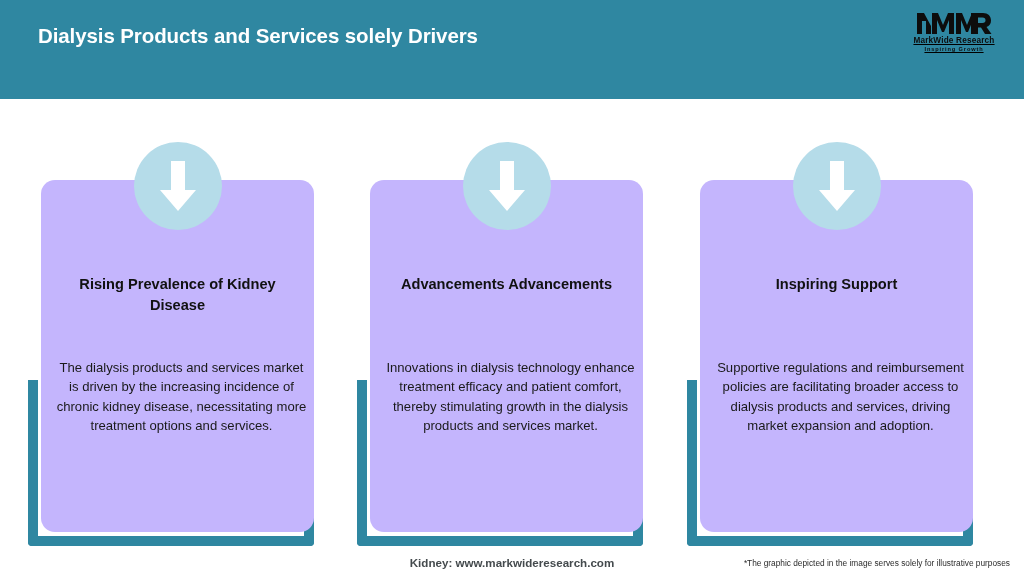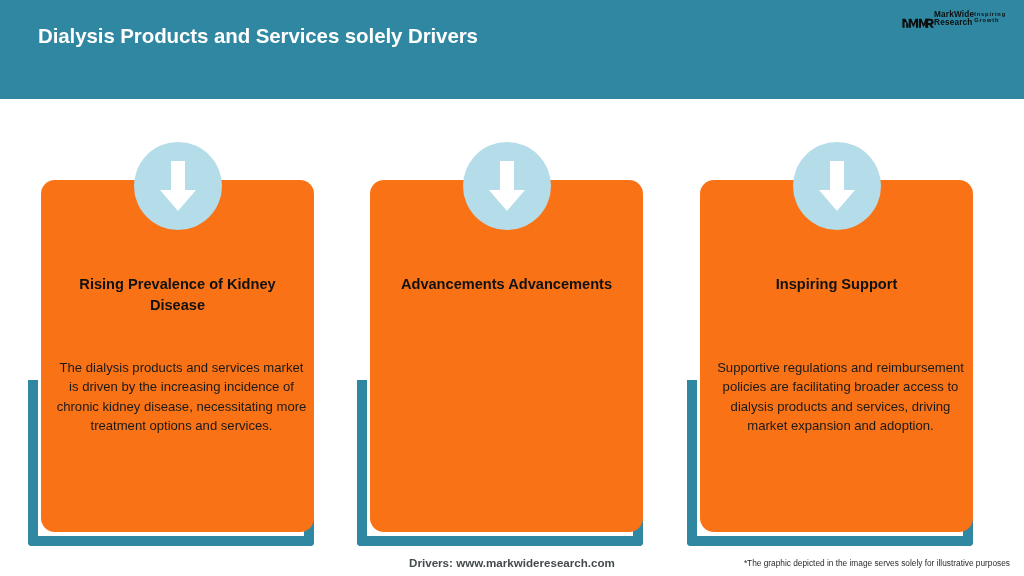--- a/index.html
+++ b/index.html
@@ -36,22 +36,24 @@
   }
 
   
   #logo {
     position: absolute;
     right: 18px;
     top: 10px;
     width: 104px;
     height: 54px;
     display: flex;
-    align-items: flex-start;
+    flex-direction: column;
+    align-items: center;
     justify-content: flex-start;
+    text-decoration: underline;
   }
   #logo-mark {
     display: block;
   }
   #logo-name {
     font-size: 8.2px;
     font-weight: bold;
     color: #0d0d0d;
     letter-spacing: 0.2px;
     margin-top: 1px;
@@ -90,21 +92,21 @@
     border-bottom: 10px solid #2F87A1;
     border-radius: 0 0 4px 4px;
   }
 
   .card {
     position: absolute;
     left: 13px;
     top: 30px;
     width: 273px;
     height: 352px;
-    background: #f97316;
+    background: #c4b5fd;
     border-radius: 14px;
     box-sizing: border-box;
   }
 
   .card-icon {
     position: absolute;
     left: 50%;
     top: -38px;
     transform: translateX(-50%);
     width: 88px;
@@ -192,30 +194,31 @@
 
 <div class="card-group" id="card-group-1">
   <div class="card-frame"></div>
   <div class="card">
     <div class="card-icon">
       <svg width="40" height="54" viewBox="0 0 40 54">
         <path d="M13 2 L27 2 L27 31 L38 31 L20 52 L2 31 L13 31 Z" fill="#FFFFFF"></path>
       </svg>
     </div>
     <div class="card-title">Advancements Advancements</div>
+    <div class="card-body">Innovations in dialysis technology enhance treatment efficacy and patient comfort, thereby stimulating growth in the dialysis products and services market.</div>
   </div>
 </div>
 
 <div class="card-group" id="card-group-2">
   <div class="card-frame"></div>
   <div class="card">
     <div class="card-icon">
       <svg width="40" height="54" viewBox="0 0 40 54">
         <path d="M13 2 L27 2 L27 31 L38 31 L20 52 L2 31 L13 31 Z" fill="#FFFFFF"></path>
       </svg>
     </div>
     <div class="card-title">Inspiring Support</div>
     <div class="card-body">Supportive regulations and reimbursement policies are facilitating broader access to dialysis products and services, driving market expansion and adoption.</div>
   </div>
 </div>
 
-<div id="footer-source">Drivers: www.markwideresearch.com</div>
+<div id="footer-source">Kidney: www.markwideresearch.com</div>
 <div id="footer-disclaimer">*The graphic depicted in the image serves solely for illustrative purposes</div>
 
 </body></html>

